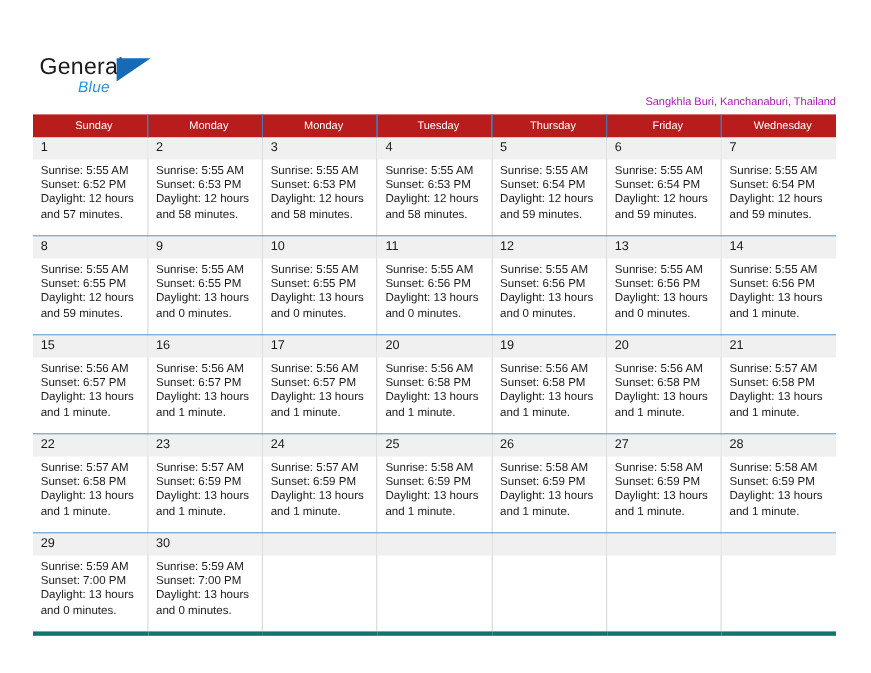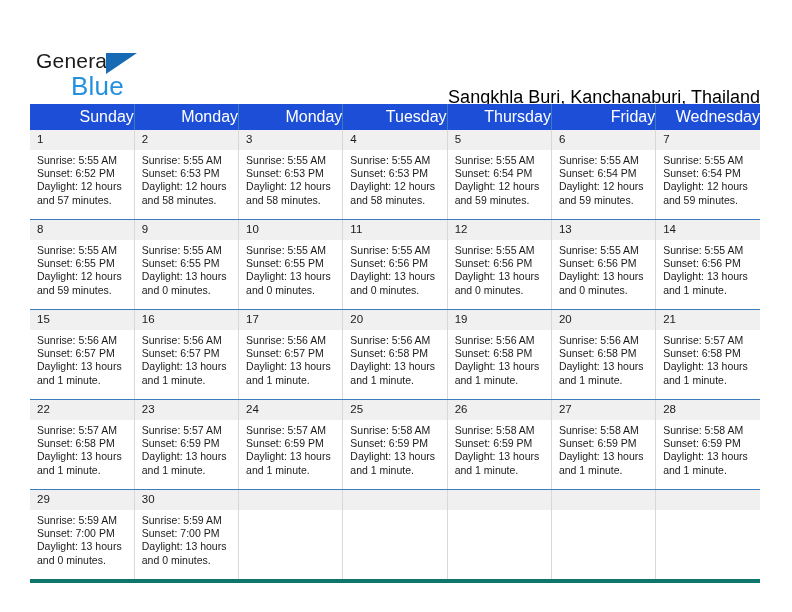--- a/index.html
+++ b/index.html
@@ -51,59 +51,60 @@
     top: 4px;
     width: 0;
     height: 0;
     border-left: 31px solid #176bb5;
     border-bottom: 21px solid transparent;
   }
   .logo-blue {
     position: absolute;
     left: 35px;
     top: 22px;
-    font-size: 26px;
+    font-size: 14px;
     letter-spacing: 0.2px;
     color: #2491e0;
     font-family: "Liberation Sans", sans-serif;
+    font-style: italic;
   }
   .title {
     position: absolute;
     right: 0;
     top: 0;
     font-size: 27px;
     color: #252525;
     text-align: right;
     white-space: nowrap;
   }
   .subtitle {
     position: absolute;
     right: 0;
     top: 44px;
-    font-size: 18px;
-    color: #000000;
+    font-size: 10px;
+    color: #a21caf;
     text-align: left;
     white-space: nowrap;
   }
 
   
   .calendar {
     position: absolute;
     left: 30px;
     top: 104px;
     width: 730px;
     border-collapse: collapse;
     table-layout: fixed;
   }
   .calendar th {
-    background: #1d4ed8;
+    background: #b91c1c;
     color: #ffffff;
-    font-size: 16px;
+    font-size: 10px;
     font-weight: normal;
-    text-align: right;
+    text-align: center;
     padding: 4px 0 4px 7px;
     border-right: 1px solid #3b7cbd;
     height: 13px;
   }
   .calendar td {
     vertical-align: top;
     padding: 0;
     border-right: 1px solid #d8d8d8;
     border-bottom: 1px solid #3b7cbd;
     width: 104.28px;

